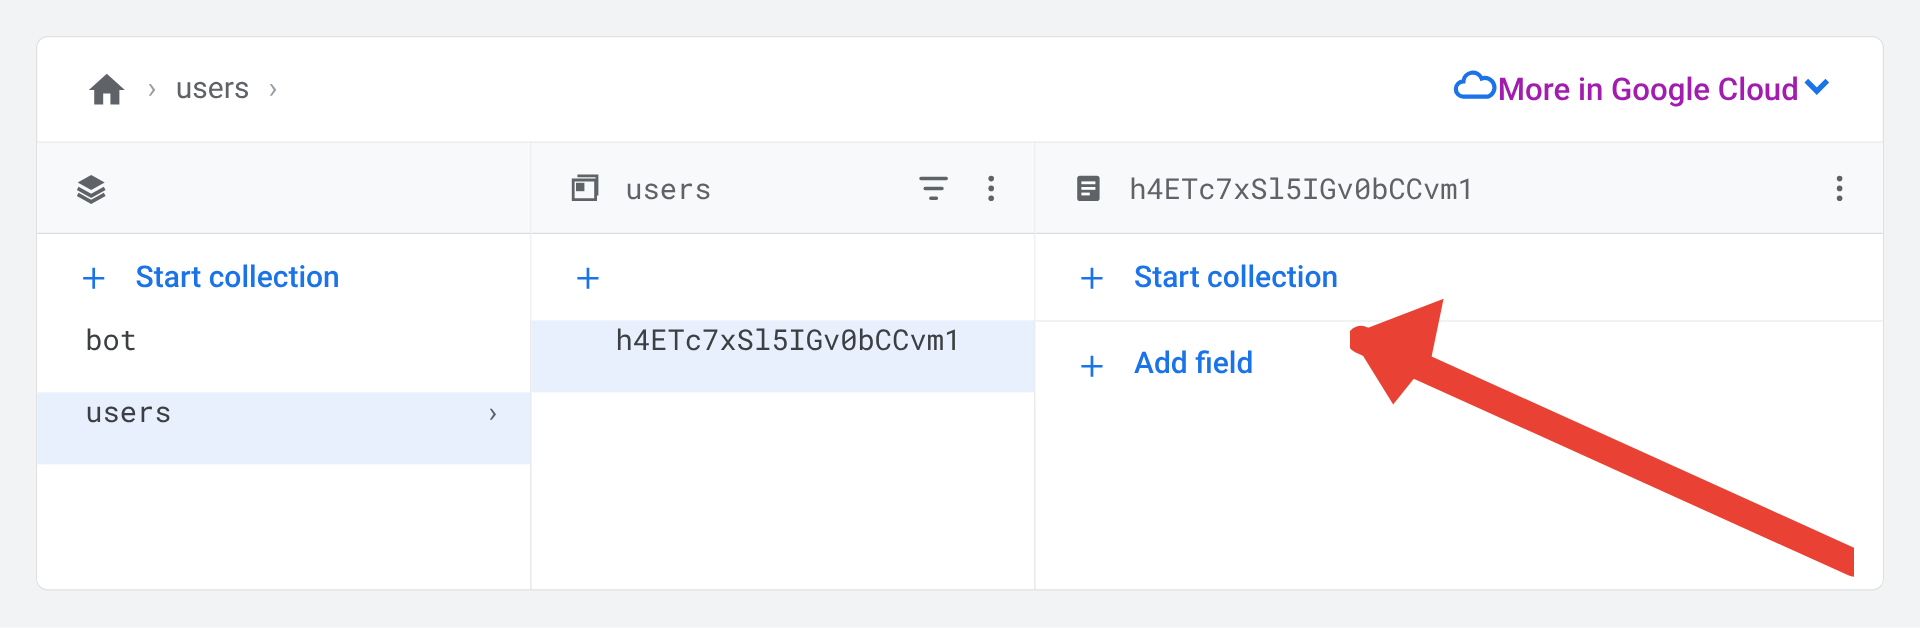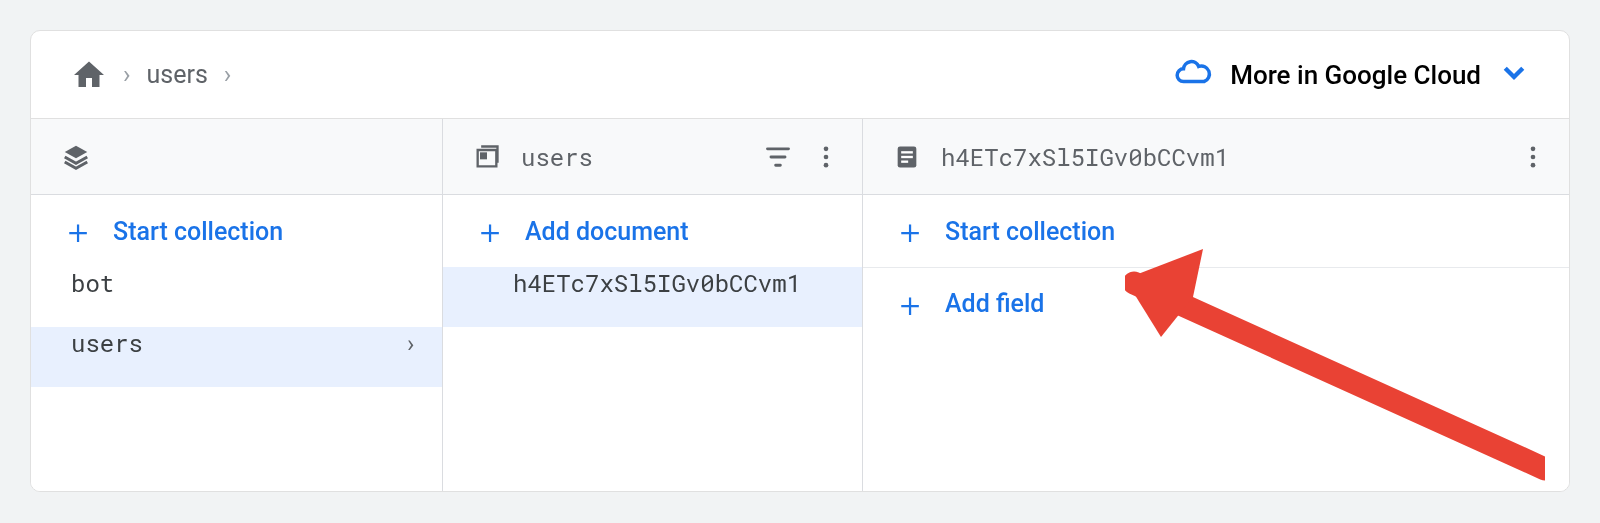--- a/index.html
+++ b/index.html
@@ -32,22 +32,21 @@
     align-items: center;
     gap: 16px;
     color: #5f6368;
     font-size: 25px;
   }
   .breadcrumb .sep { color: #9aa0a6; }
   .home-icon svg { width: 36px; height: 36px; fill: #5f6368; display: block; }
   .more-link {
     display: flex;
     align-items: center;
-    gap: 18px;
-    color: #000000;
+    color: #a21caf;
     font-weight: 500;
     font-size: 26px;
     cursor: pointer;
   }
   .cloud-icon svg { width: 38px; height: 38px; fill: none; stroke: #1a73e8; stroke-width: 2.2; }
   .chevron-down-icon svg { width: 30px; height: 30px; stroke: #1a73e8; stroke-width: 3.5; fill: none; }
 
   
   .columns {
     display: flex;
@@ -197,21 +196,20 @@
         <span class="icon">
           <svg viewBox="0 0 24 24">
               <circle cx="12" cy="5" r="2"></circle>
               <circle cx="12" cy="12" r="2"></circle>
               <circle cx="12" cy="19" r="2"></circle>
             </svg>
         </span>
       </div>
       <div class="action-row">
         <span class="plus-icon">＋</span>
-        <span>Add document</span>
       </div>
       <div class="list-item selected">
         <span>h4ETc7xSl5IGv0bCCvm1</span>
       </div>
     </div>
 
     <div class="col col-2">
       <div class="col-header">
         <span class="icon">
           <svg viewBox="0 0 24 24">

